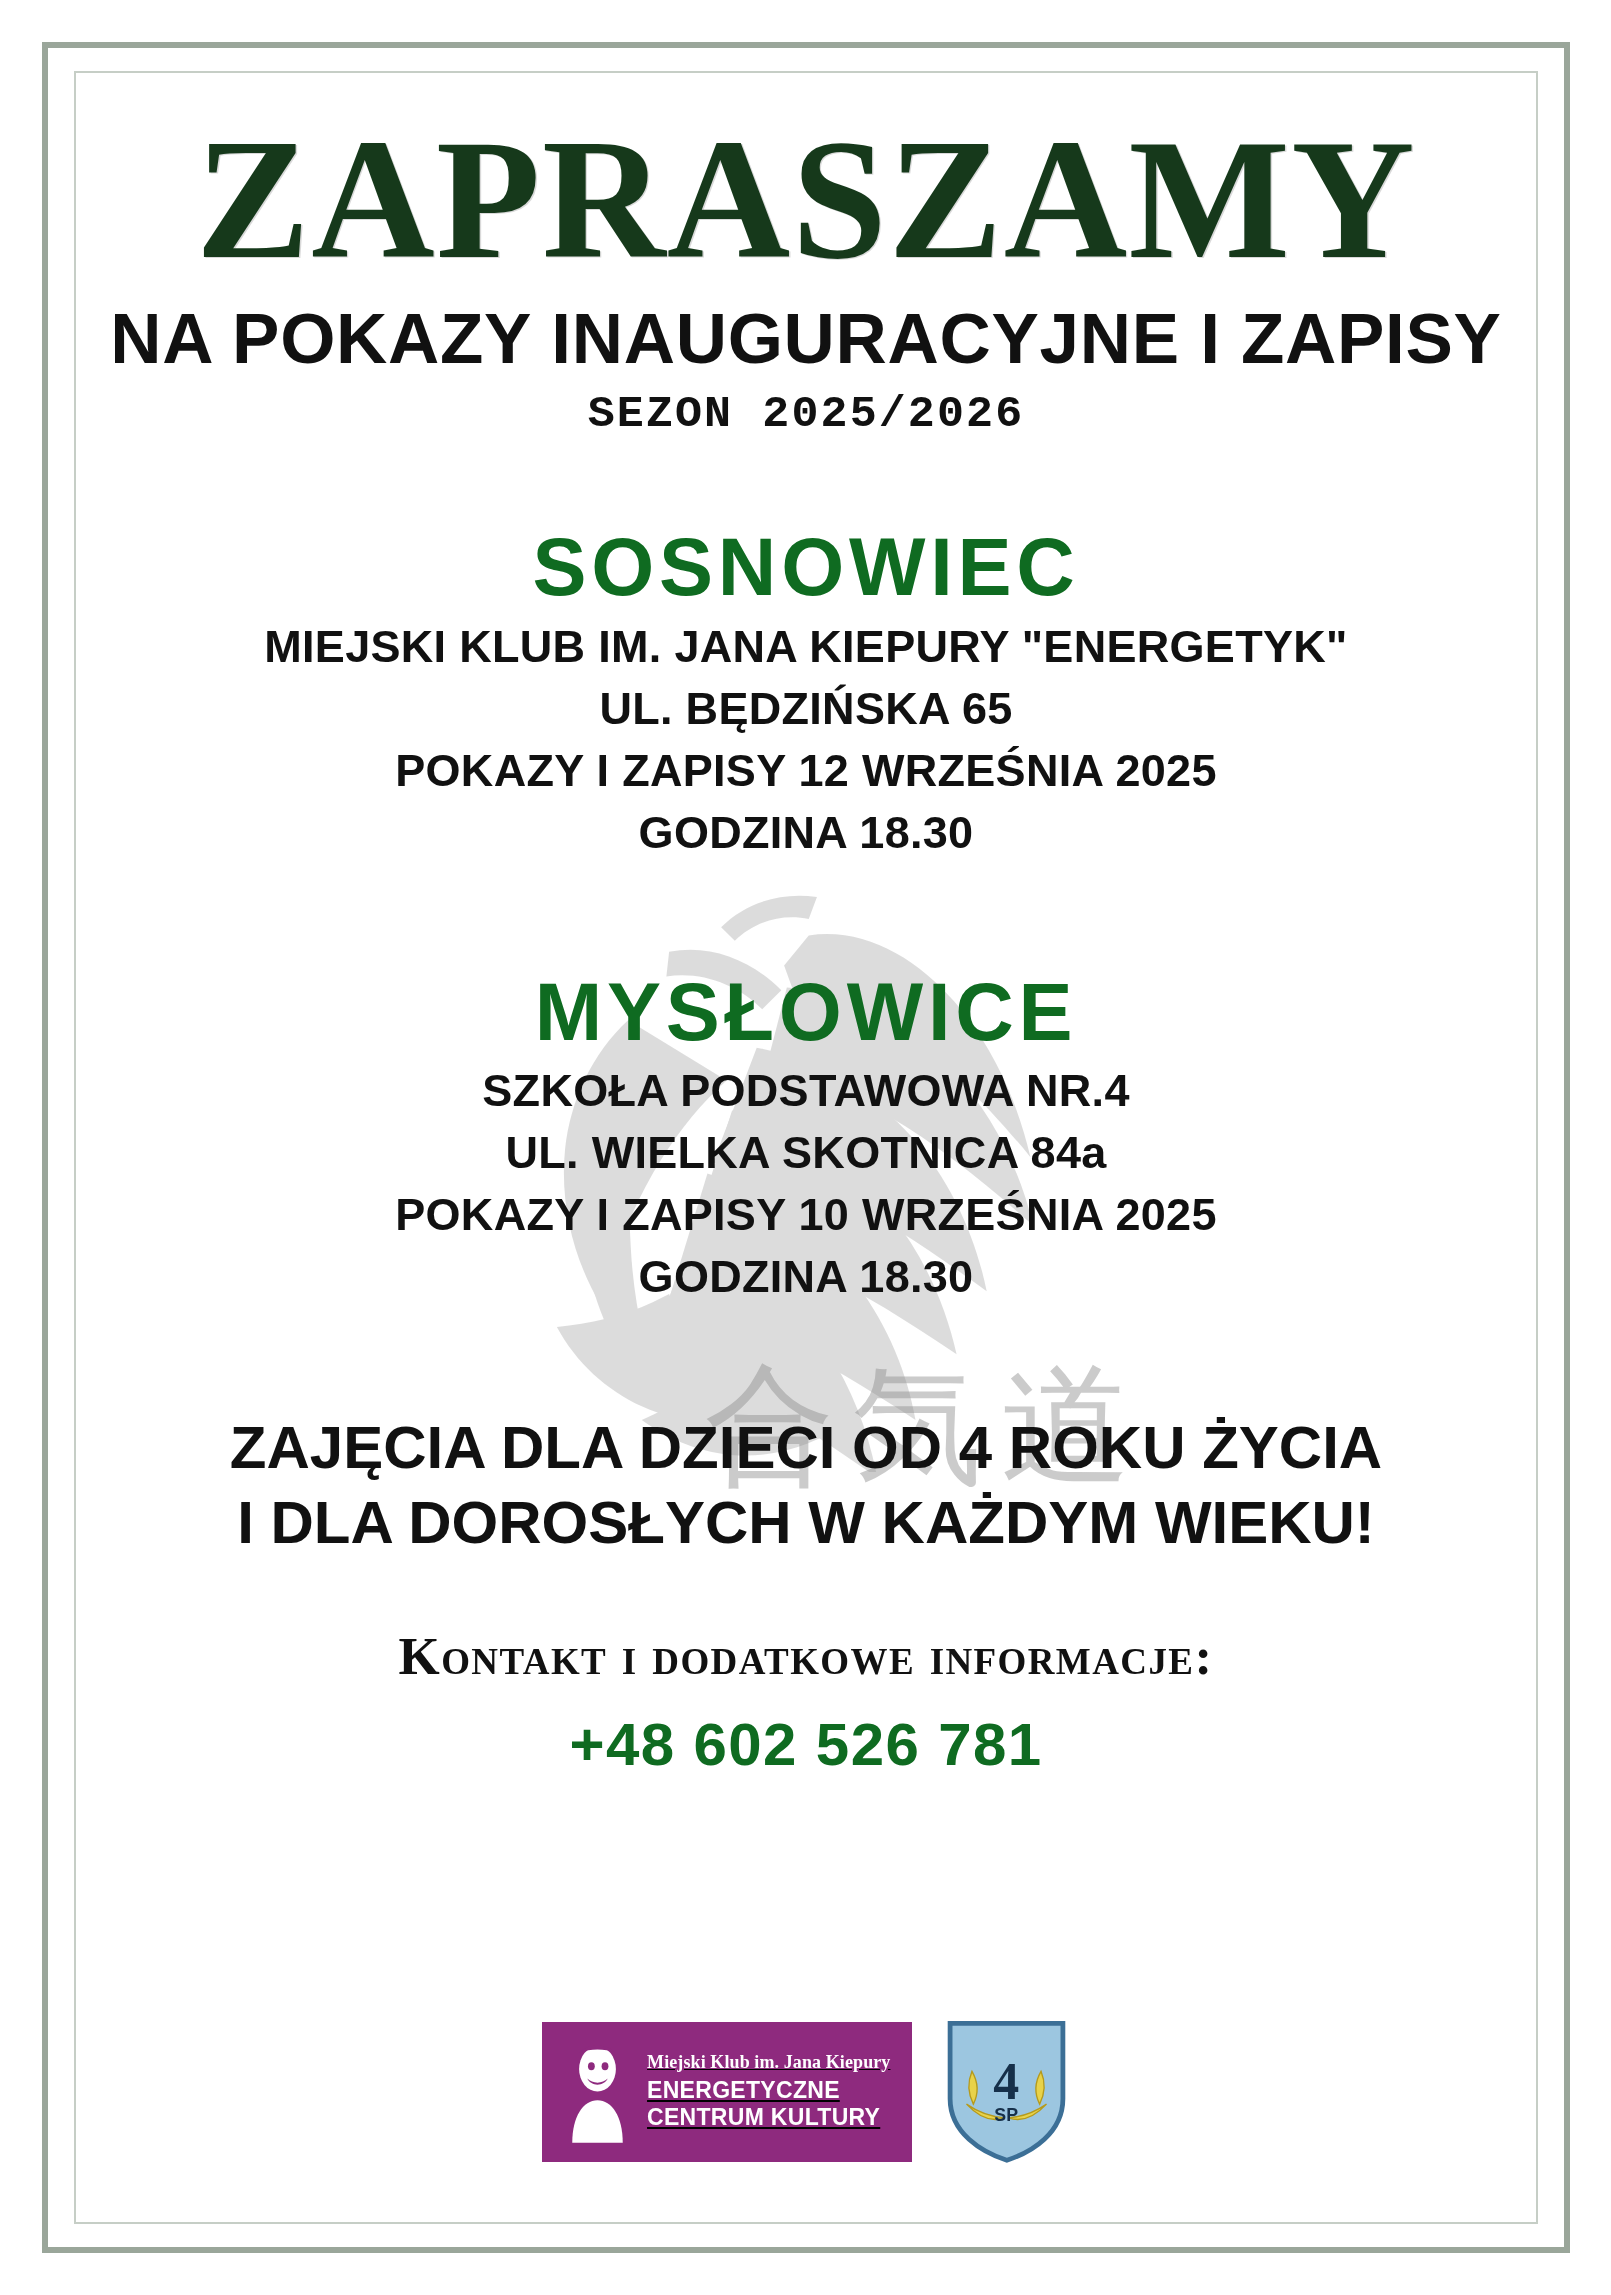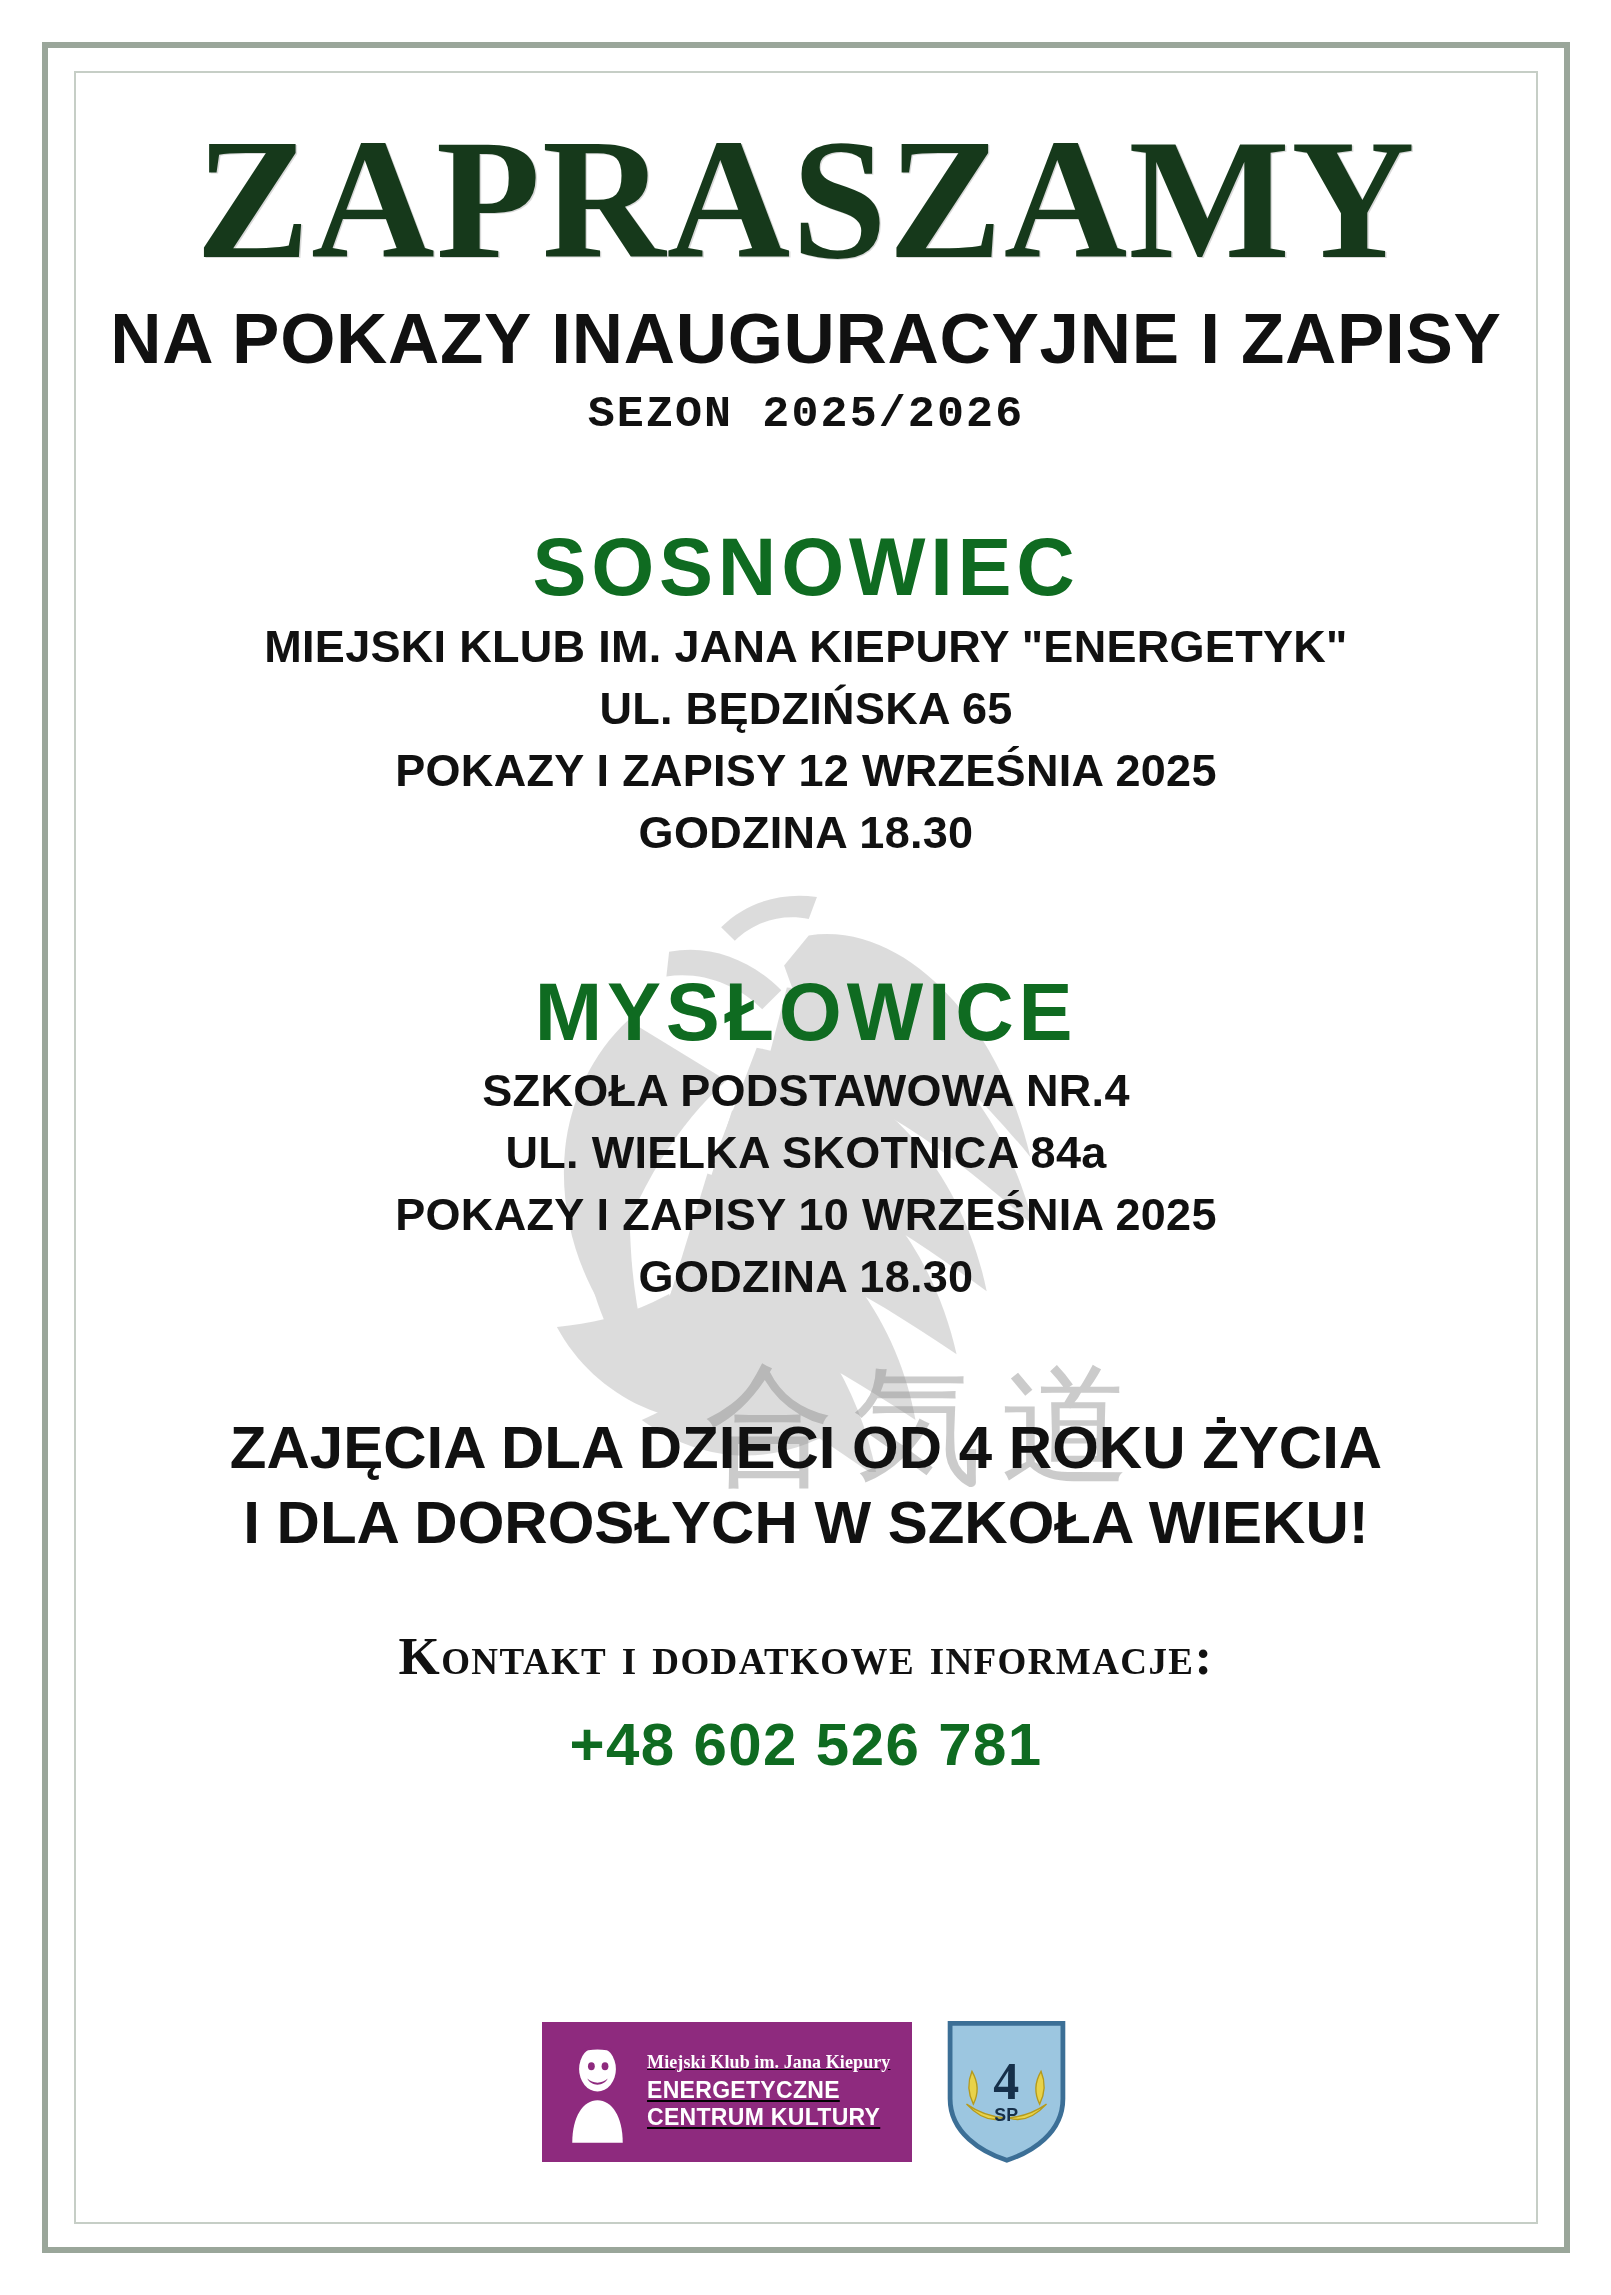--- a/index.html
+++ b/index.html
@@ -275,21 +275,21 @@
       <p class="city-name">MYSŁOWICE</p>
       <p class="city-line">SZKOŁA PODSTAWOWA NR.4</p>
       <p class="city-line">UL. WIELKA SKOTNICA 84a</p>
       <p class="city-line">POKAZY I ZAPISY 10 WRZEŚNIA 2025</p>
       <p class="city-line">GODZINA 18.30</p>
     </div>
 
     <div class="spacer-after-cities"></div>
 
     <p class="note">ZAJĘCIA  DLA DZIECI OD 4   ROKU ŻYCIA</p>
-    <p class="note">I DLA DOROSŁYCH W SZKOŁA WIEKU!</p>
+    <p class="note">I DLA DOROSŁYCH W KAŻDYM WIEKU!</p>
 
     <p class="contact-label">Kontakt i dodatkowe informacje:</p>
     <p class="phone">+48 602 526 781</p>
 
   </div>
 
   <div class="logos">
 
     <div class="logo-mkjk">
       <svg class="portrait" viewBox="0 0 110 150" aria-hidden="true">

